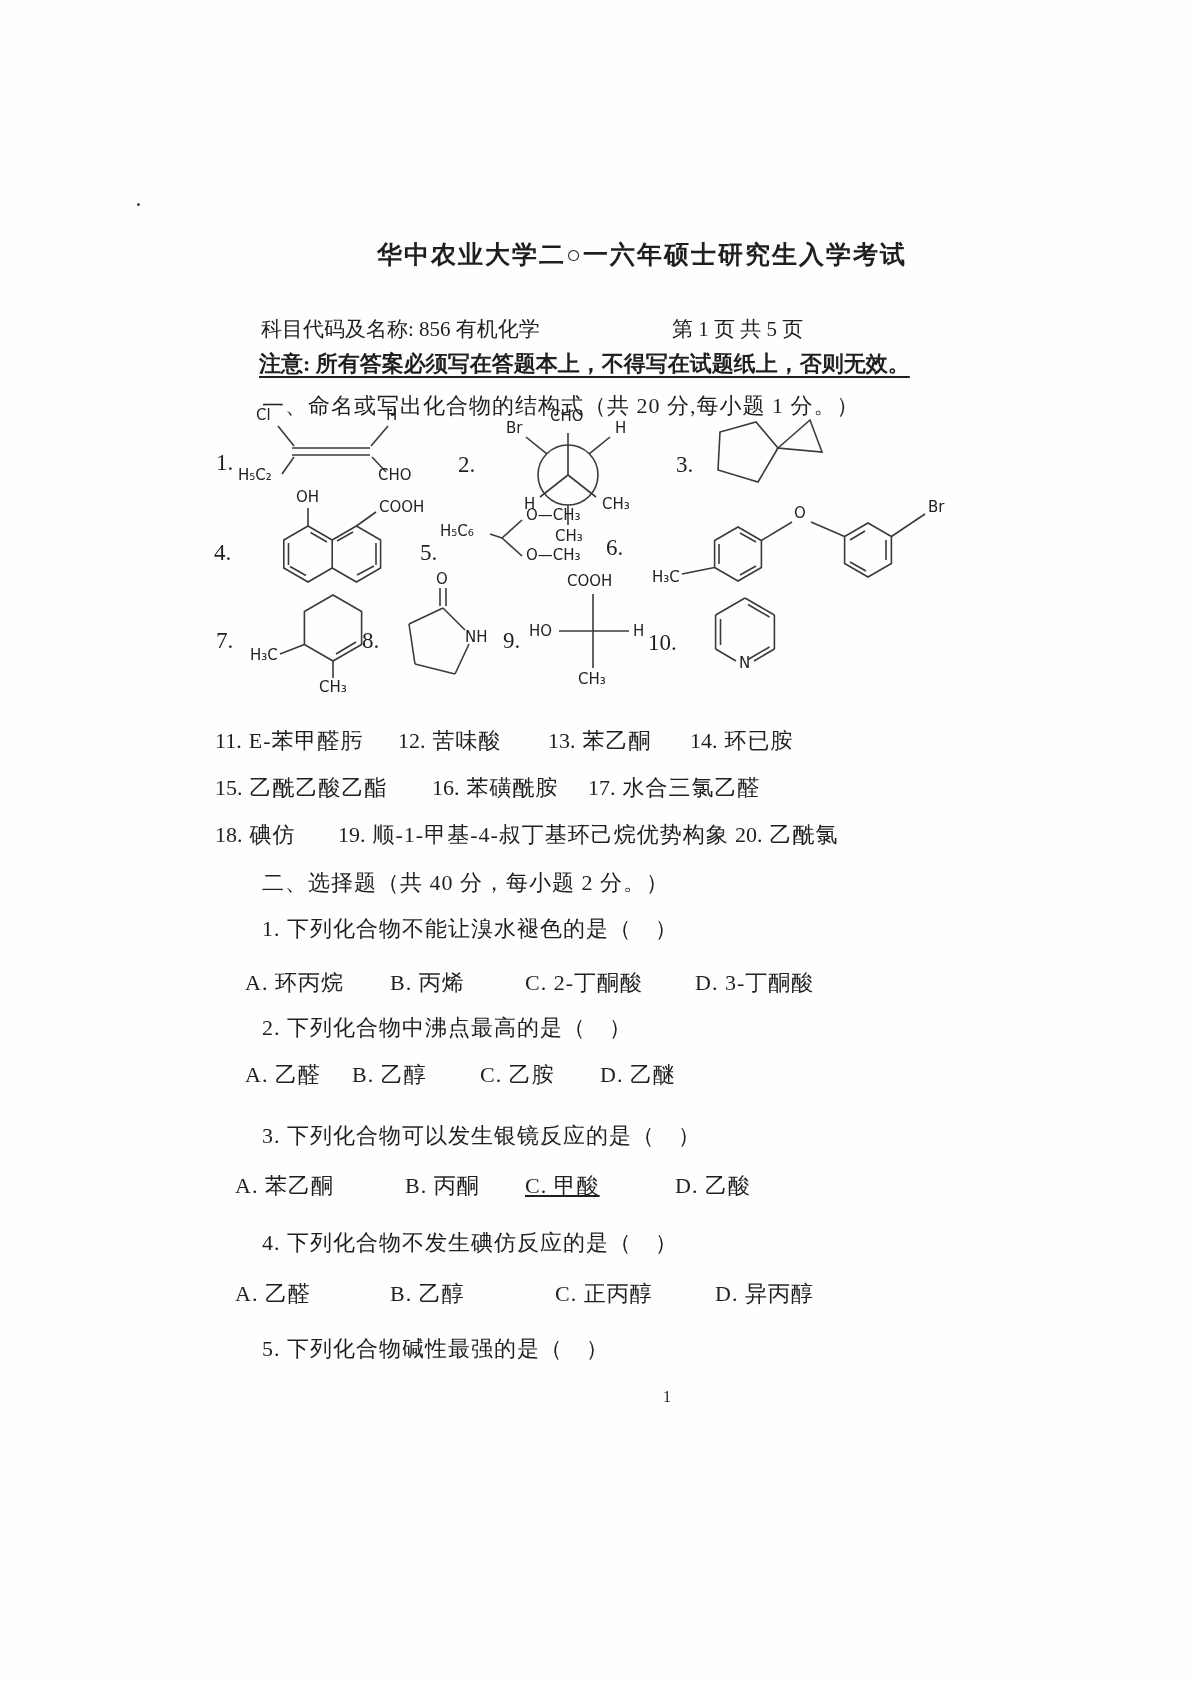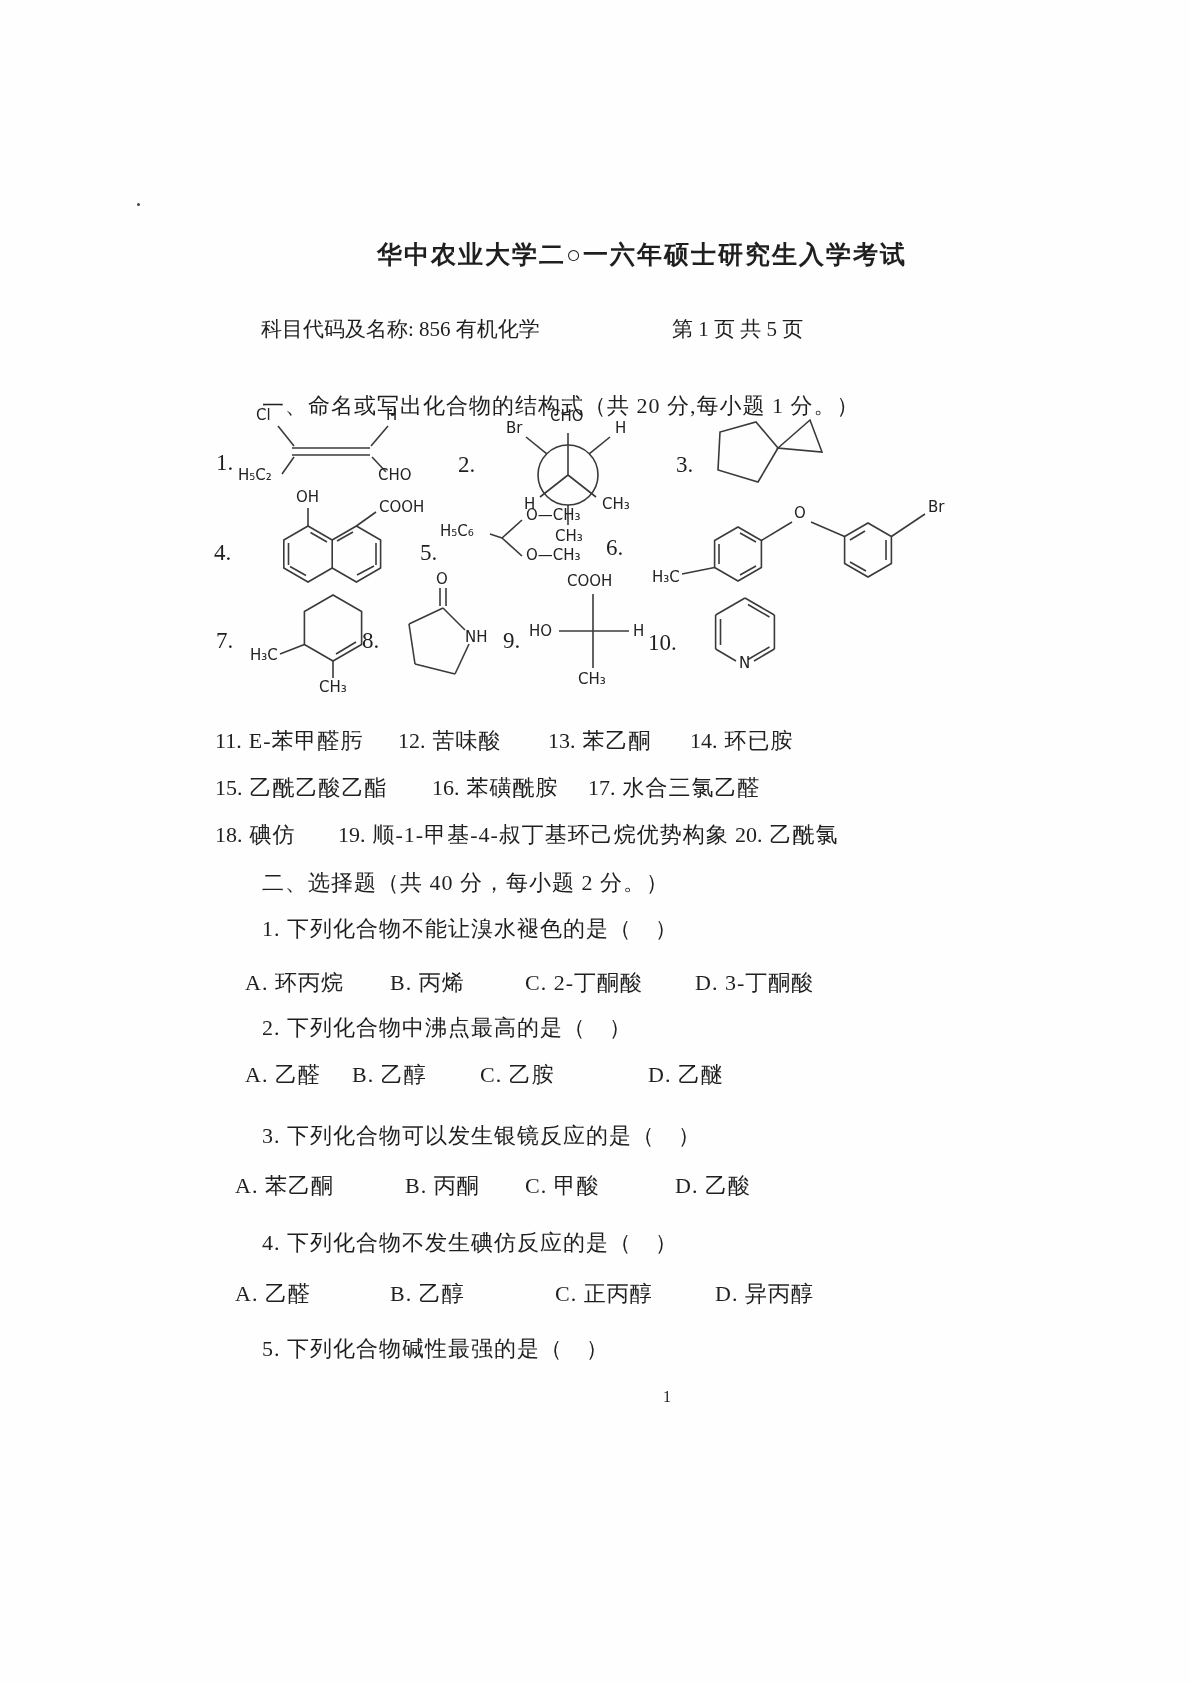--- a/index.html
+++ b/index.html
@@ -28,20 +28,21 @@
 </head>
 <body>
 
 <div class="page">
 
   <div class="dot" style="left:137px;top:203px;"></div>
 
   <div class="abs title" style="top:238px;left:0;">华中农业大学二○一六年硕士研究生入学考试</div>
   <div class="abs meta" style="top:315px;left:214px;">科目代码及名称: 856 有机化学</div>
   <div class="abs meta" style="top:315px;left:625px;">第 1 页 共 5 页</div>
+  <div class="abs notice" style="top:349px;left:212px;">注意: 所有答案必须写在答题本上，不得写在试题纸上，否则无效。</div>
 
   <div class="abs heading" style="top:391px;left:215px;">一、命名或写出化合物的结构式（共 20 分,每小题 1 分。）</div>
 
   <div class="struct" style="left:240px;top:408px;width:230px;height:92px;">
     <svg width="230" height="92">
       <line x1="52" y1="40" x2="130" y2="40"></line>
         <line x1="52" y1="47" x2="130" y2="47"></line>
       <line x1="38" y1="18" x2="54" y2="38"></line>
         <line x1="148" y1="18" x2="131" y2="38"></line>
       <line x1="42" y1="66" x2="54" y2="49"></line>
@@ -228,28 +229,28 @@
     <span class="opt" style="left:390px;">B. 丙烯</span>
     <span class="opt" style="left:525px;">C. 2-丁酮酸</span>
     <span class="opt" style="left:695px;">D. 3-丁酮酸</span>
   </div>
 
   <div class="abs stem" style="top:1013px;left:215px;">2. 下列化合物中沸点最高的是（　）</div>
   <div class="abs" style="top:1060px;left:0;width:100%;height:30px;">
     <span class="opt" style="left:245px;">A. 乙醛</span>
     <span class="opt" style="left:352px;">B. 乙醇</span>
     <span class="opt" style="left:480px;">C. 乙胺</span>
-    <span class="opt" style="left:648px;text-align:center;">D. 乙醚</span>
+    <span class="opt" style="left:600px;text-align:center;">D. 乙醚</span>
   </div>
 
   <div class="abs stem" style="top:1121px;left:215px;">3. 下列化合物可以发生银镜反应的是（　）</div>
   <div class="abs" style="top:1171px;left:0;width:100%;height:30px;">
     <span class="opt" style="left:235px;">A. 苯乙酮</span>
     <span class="opt" style="left:405px;">B. 丙酮</span>
-    <span class="opt" style="left:525px;">C. 甲酸</span>
+    <span class="opt" style="left:525px;text-decoration:underline;">C. 甲酸</span>
     <span class="opt" style="left:675px;">D. 乙酸</span>
   </div>
 
   <div class="abs stem" style="top:1228px;left:215px;">4. 下列化合物不发生碘仿反应的是（　）</div>
   <div class="abs" style="top:1279px;left:0;width:100%;height:30px;">
     <span class="opt" style="left:235px;">A. 乙醛</span>
     <span class="opt" style="left:390px;">B. 乙醇</span>
     <span class="opt" style="left:555px;">C. 正丙醇</span>
     <span class="opt" style="left:715px;">D. 异丙醇</span>
   </div>

